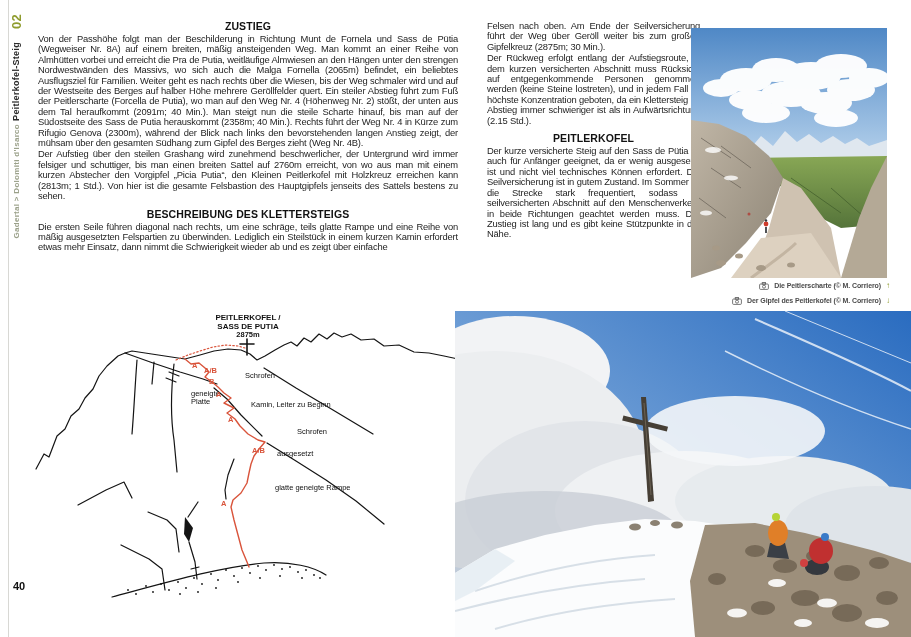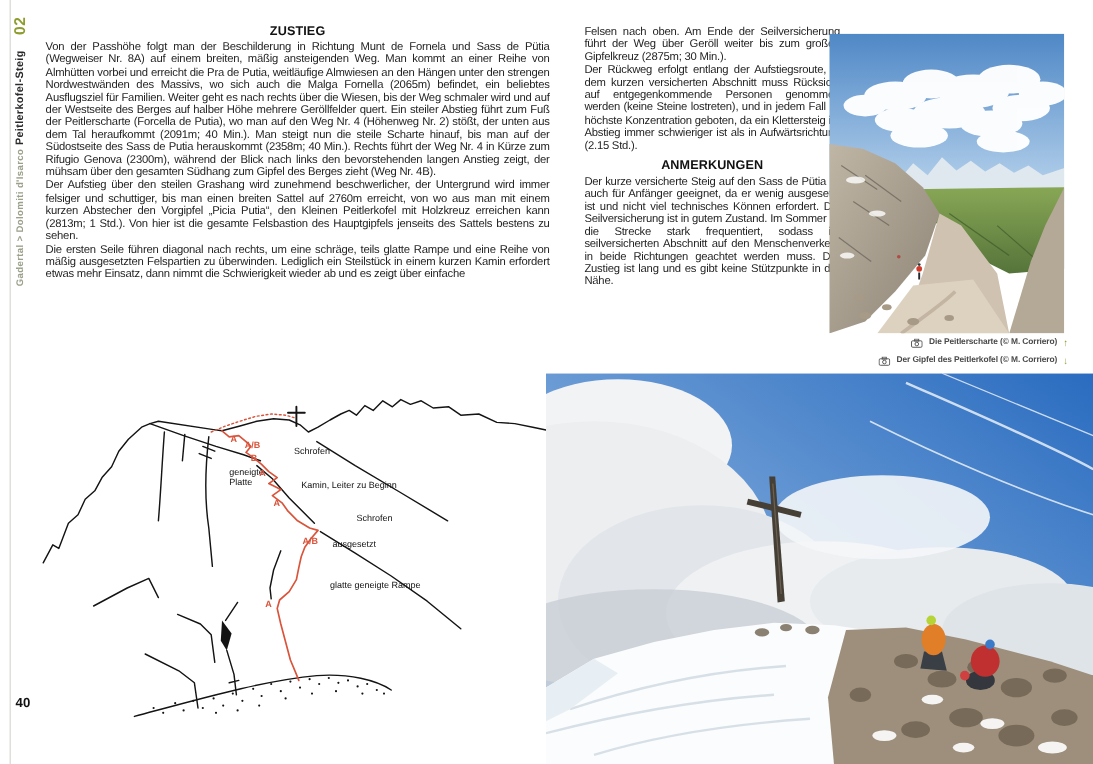--- a/index.html
+++ b/index.html
@@ -64,20 +64,21 @@
 <div class="page-edge"></div>
 
 <div class="vtext spine-num">02</div>
 <div class="vtext spine-route">Peitlerkofel-Steig</div>
 <div class="vtext spine-region">Gadertal &gt; Dolomiti d'Isarco</div>
 
 <div class="col col-left">
   <h3>ZUSTIEG</h3>
   <p>Von der Passhöhe folgt man der Beschilderung in Richtung Munt de Fornela und Sass de Pütia (Wegweiser Nr. 8A) auf einem breiten, mäßig ansteigenden Weg. Man kommt an einer Reihe von Almhütten vorbei und erreicht die Pra de Putia, weitläufige Almwiesen an den Hängen unter den strengen Nordwestwänden des Massivs, wo sich auch die Malga Fornella (2065m) befindet, ein beliebtes Ausflugsziel für Familien. Weiter geht es nach rechts über die Wiesen, bis der Weg schmaler wird und auf der Westseite des Berges auf halber Höhe mehrere Geröllfelder quert. Ein steiler Abstieg führt zum Fuß der Peitlerscharte (Forcella de Putia), wo man auf den Weg Nr. 4 (Höhenweg Nr. 2) stößt, der unten aus dem Tal heraufkommt (2091m; 40 Min.). Man steigt nun die steile Scharte hinauf, bis man auf der Südostseite des Sass de Putia herauskommt (2358m; 40 Min.). Rechts führt der Weg Nr. 4 in Kürze zum Rifugio Genova (2300m), während der Blick nach links den bevorstehenden langen Anstieg zeigt, der mühsam über den gesamten Südhang zum Gipfel des Berges zieht (Weg Nr. 4B).</p>
   <p>Der Aufstieg über den steilen Grashang wird zunehmend beschwerlicher, der Untergrund wird immer felsiger und schuttiger, bis man einen breiten Sattel auf 2760m erreicht, von wo aus man mit einem kurzen Abstecher den Vorgipfel „Picia Putia“, den Kleinen Peitlerkofel mit Holzkreuz erreichen kann (2813m; 1 Std.). Von hier ist die gesamte Felsbastion des Hauptgipfels jenseits des Sattels bestens zu sehen.</p>
+  <h3>BESCHREIBUNG DES KLETTERSTEIGS</h3>
   <p>Die ersten Seile führen diagonal nach rechts, um eine schräge, teils glatte Rampe und eine Reihe von mäßig ausgesetzten Felspartien zu überwinden. Lediglich ein Steilstück in einem kurzen Kamin erfordert etwas mehr Einsatz, dann nimmt die Schwierigkeit wieder ab und es zeigt über einfache</p>
 </div>
 
 <div class="topo">
   <svg width="435" height="300" viewBox="0 0 435 300">
     <g fill="none" stroke="#141414" stroke-width="1.2" stroke-linecap="round" stroke-linejoin="round">
 
       <path d="M8,163 L16,148 L21,151 L29,130 L37,123 L43,110 L51,103 L57,92 L65,83 L71,70 L79,60 L90,50 L97,47 L104,45 L150,52 L157,53 L172,49 L186,45 L200,43 L213,44 L222,48 L229,54 L237,50 L247,44 L256,39 L263,36 L269,40 L276,32 L283,36 L291,28 L299,33 L306,27 L314,31 L323,28 L333,34 L346,33 L356,40 L371,39 L386,46 L401,47 L416,50 L430,53"></path>
 
       <path d="M97,47 L125,57 L152,66 L175,73 L189,78"></path>
@@ -137,41 +138,46 @@
       <circle cx="274" cy="272" r="0.9"></circle>
         <circle cx="292" cy="272" r="0.9"></circle>
     </g>
 
     <g fill="none" stroke="#d9543b" stroke-width="1.4" stroke-linecap="round" stroke-linejoin="round">
       <polyline points="148,54 160,49 172,45 185,41 198,39 210,40 217,42" stroke-dasharray="1.5,2.2" stroke-width="1.2"></polyline>
       <polyline points="157,53 163,58 171,57 177,62 181,66 177,71 184,76 190,81 196,87 203,92 196,97 206,102 199,107 207,113 212,120 220,128 230,134 237,136 231,143 226,150 223,158 221,167 219,177 213,187 205,194 203,201 206,214 210,229 214,244 219,256 221,261"></polyline>
     </g>
   </svg>
 
+  <div class="summit">
+    <div>PEITLERKOFEL /</div>
+    <div>SASS DE PUTIA</div>
+    <div class="elev">2875m</div>
+  </div>
 
   <div class="tlabel" style="left:189px;top:66px;">Schrofen</div>
   <div class="tlabel tl-platte" style="left:135px;top:84px;">geneigte Platte</div>
   <div class="tlabel" style="left:195px;top:95px;">Kamin, Leiter zu Beginn</div>
   <div class="tlabel" style="left:241px;top:122px;">Schrofen</div>
   <div class="tlabel" style="left:221px;top:144px;">ausgesetzt</div>
   <div class="tlabel" style="left:219px;top:178px;">glatte geneigte Rampe</div>
 
   <div class="grade" style="left:164px;top:56px;">A</div>
   <div class="grade" style="left:176px;top:61px;">A/B</div>
   <div class="grade" style="left:181px;top:72px;">B</div>
   <div class="grade" style="left:188px;top:85px;">A</div>
   <div class="grade" style="left:200px;top:110px;">A</div>
   <div class="grade" style="left:224px;top:141px;">A/B</div>
   <div class="grade" style="left:193px;top:194px;">A</div>
 </div>
 
 <div class="col col-right">
   <p>Felsen nach oben. Am Ende der Seilversicherung führt der Weg über Geröll weiter bis zum großen Gipfelkreuz (2875m; 30 Min.).</p>
   <p>Der Rückweg erfolgt entlang der Aufstiegsroute, in dem kurzen versicherten Abschnitt muss Rücksicht auf entgegenkommende Personen genommen werden (keine Steine lostreten), und in jedem Fall ist höchste Konzentration geboten, da ein Klettersteig im Abstieg immer schwieriger ist als in Aufwärtsrichtung (2.15 Std.).</p>
-  <h3>ANMERKUNGEN</h3>
+  <h3>PEITLERKOFEL</h3>
   <p>Der kurze versicherte Steig auf den Sass de Pütia ist auch für Anfänger geeignet, da er wenig ausgesetzt ist und nicht viel technisches Können erfordert. Die Seilversicherung ist in gutem Zustand. Im Sommer ist die Strecke stark frequentiert, sodass im seilversicherten Abschnitt auf den Menschenverkehr in beide Richtungen geachtet werden muss. Der Zustieg ist lang und es gibt keine Stützpunkte in der Nähe.</p>
 </div>
 
 <div class="photo1">
   <svg width="196" height="250" viewBox="0 0 196 250">
     <defs>
       <linearGradient id="sky1" x1="0" y1="0" x2="0" y2="1">
         <stop offset="0" stop-color="#4f88c6"></stop>
           <stop offset="1" stop-color="#bcd6ee"></stop>
       </linearGradient>

